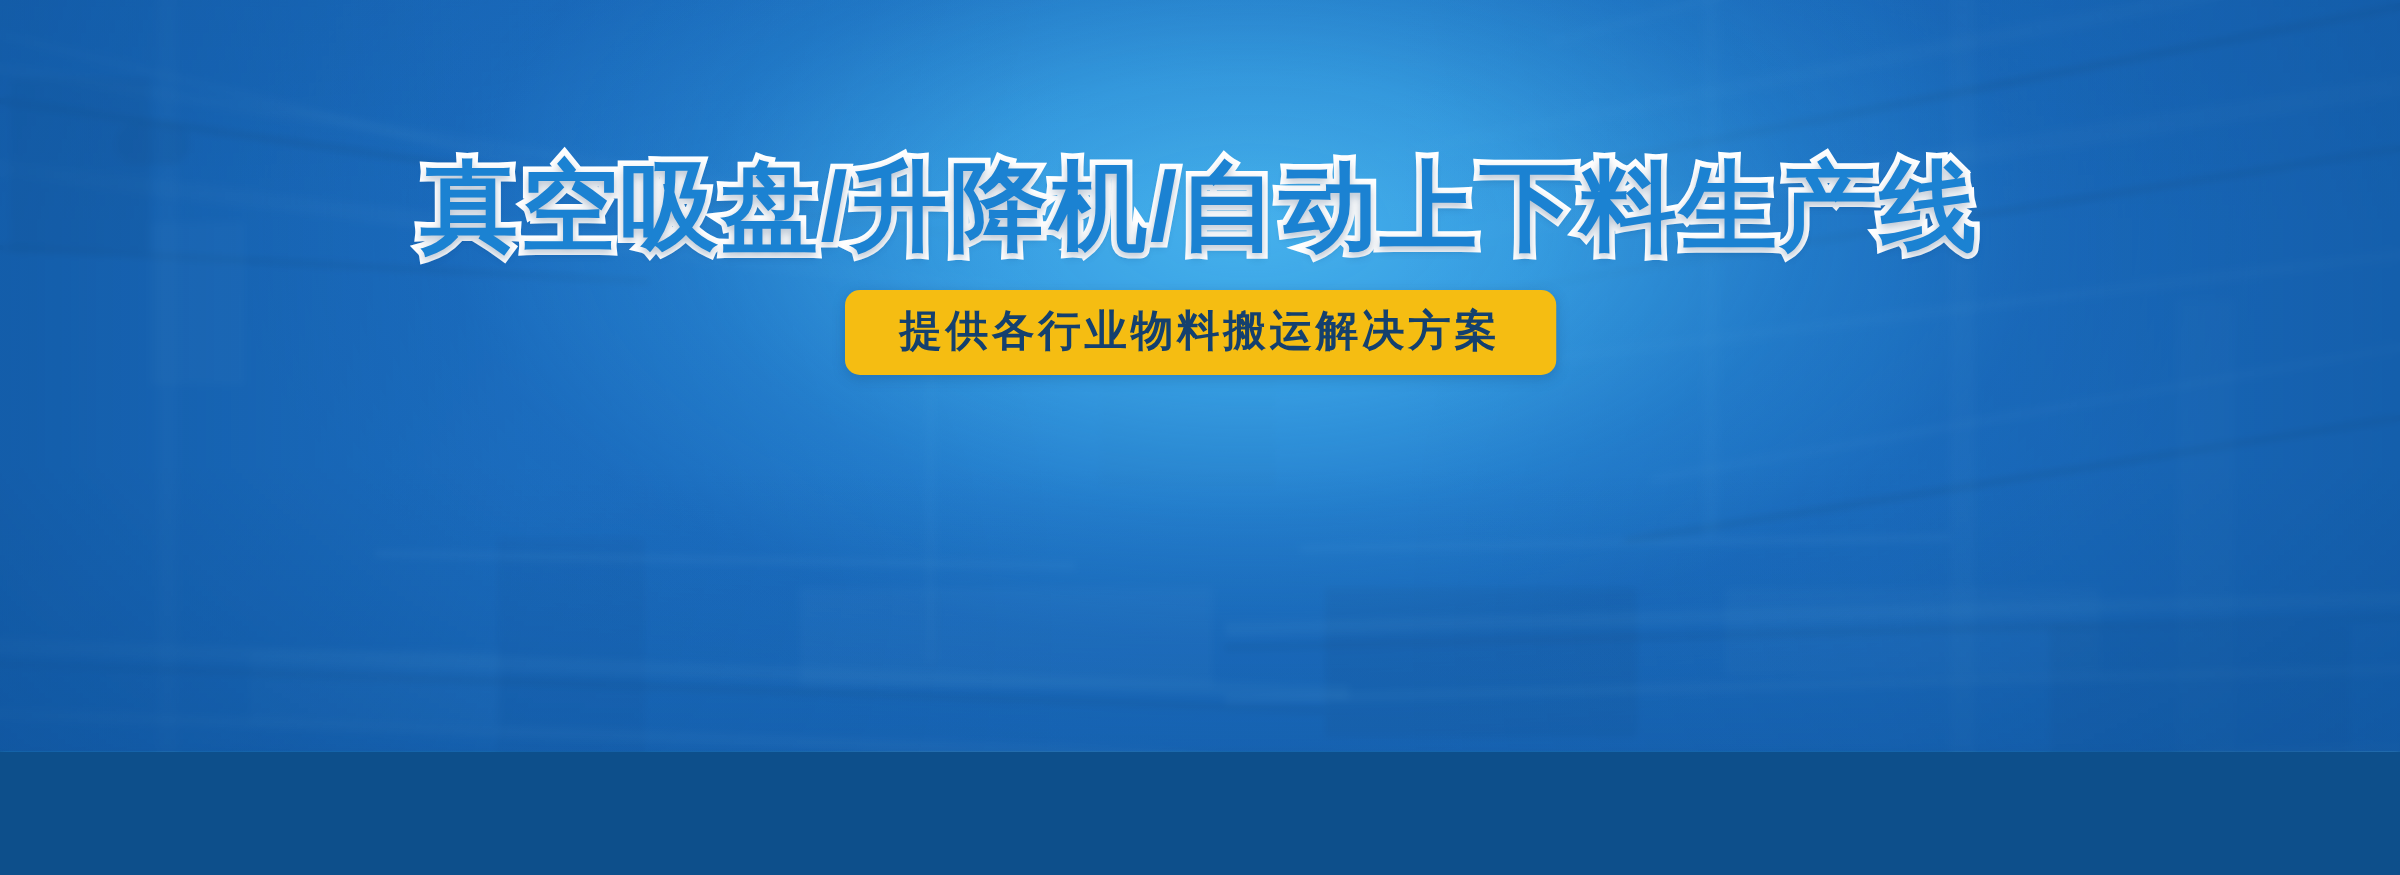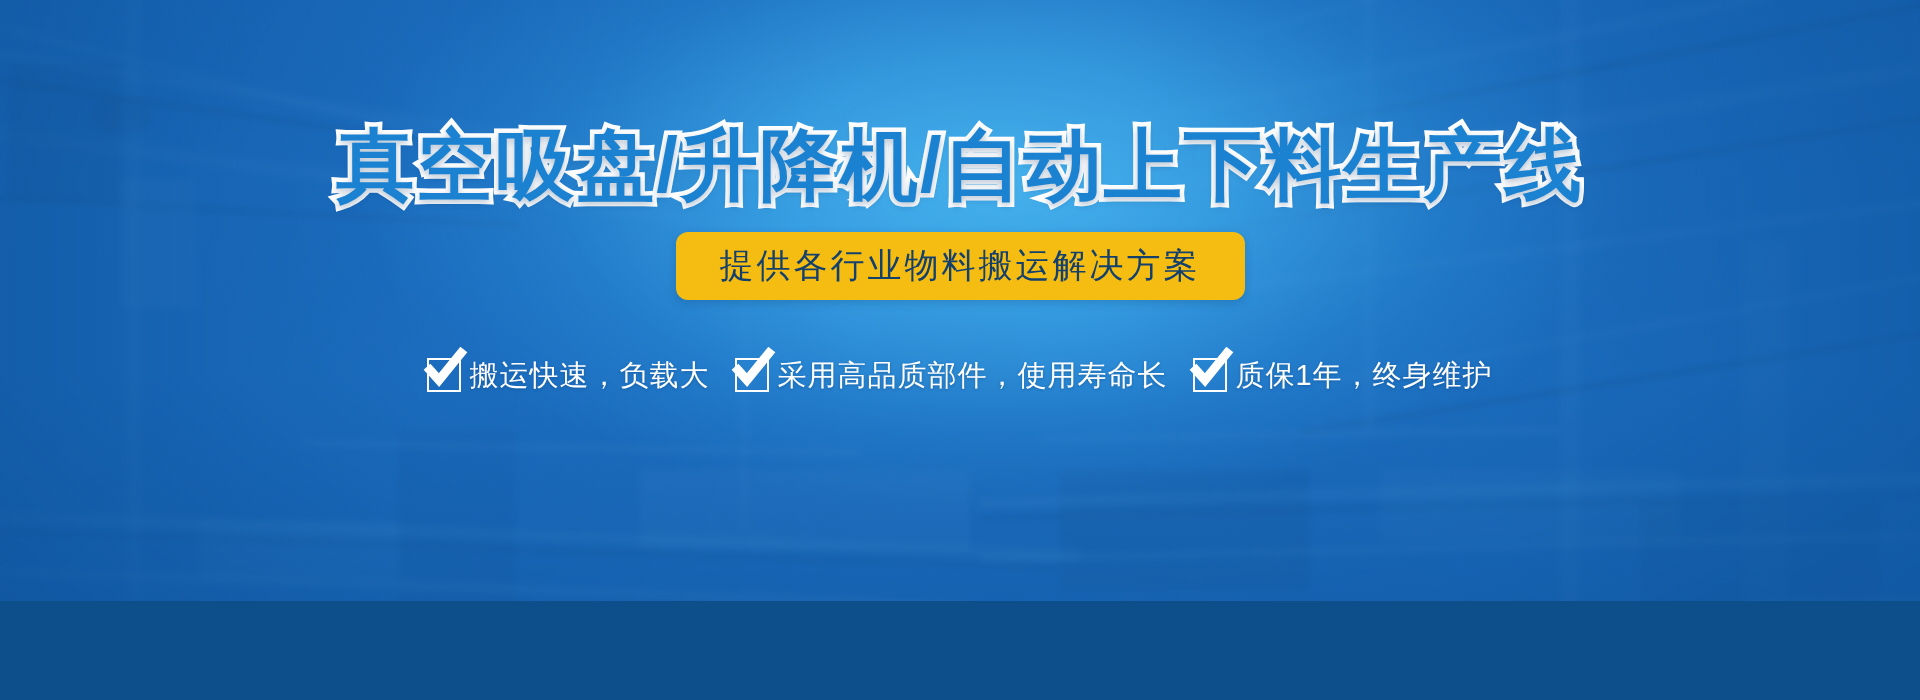--- a/index.html
+++ b/index.html
@@ -170,21 +170,21 @@
     -webkit-text-stroke: 9px #ffffff;
     paint-order: stroke fill;
     text-shadow: 0 3px 7px rgba(8,50,100,0.30);
   }
 
   .subtitle-pill {
     margin-top: 28px;
     background: #f5bd12;
     color: #14406e;
     font-size: 34px;
-    font-weight: normal;
+    font-weight: bold;
     letter-spacing: 3px;
     line-height: 1;
     padding: 16px 44px 18px 44px;
     border-radius: 12px;
     white-space: nowrap;
     box-shadow: 0 3px 10px rgba(8,50,100,0.22);
   }
 
   .features {
     margin-top: 58px;
@@ -279,44 +279,14 @@
   <div class="wash-tint"></div>
   <div class="glow"></div>
   <div class="vignette"></div>
 
   <div class="content">
 
     <div class="headline">真空吸盘/升降机/自动上下料生产线</div>
 
     <div class="subtitle-pill">提供各行业物料搬运解决方案</div>
 
-    <div class="features">
-
-      <div class="feature">
-        <span class="check-box">
-          <svg viewBox="0 0 40 40" aria-hidden="true">
-            <path d="M6 20 L15 30 L37 3" fill="none" stroke="#ffffff" stroke-width="9" stroke-linecap="square" stroke-linejoin="miter"></path>
-          </svg>
-        </span>
-        <span class="feature-label">搬运快速，负载大</span>
-      </div>
-
-      <div class="feature">
-        <span class="check-box">
-          <svg viewBox="0 0 40 40" aria-hidden="true">
-            <path d="M6 20 L15 30 L37 3" fill="none" stroke="#ffffff" stroke-width="9" stroke-linecap="square" stroke-linejoin="miter"></path>
-          </svg>
-        </span>
-        <span class="feature-label">采用高品质部件，使用寿命长</span>
-      </div>
-
-      <div class="feature">
-        <span class="check-box">
-          <svg viewBox="0 0 40 40" aria-hidden="true">
-            <path d="M6 20 L15 30 L37 3" fill="none" stroke="#ffffff" stroke-width="9" stroke-linecap="square" stroke-linejoin="miter"></path>
-          </svg>
-        </span>
-        <span class="feature-label">质保1年，终身维护</span>
-      </div>
-
-    </div>
   </div>
 </div>
 
 </body></html>

